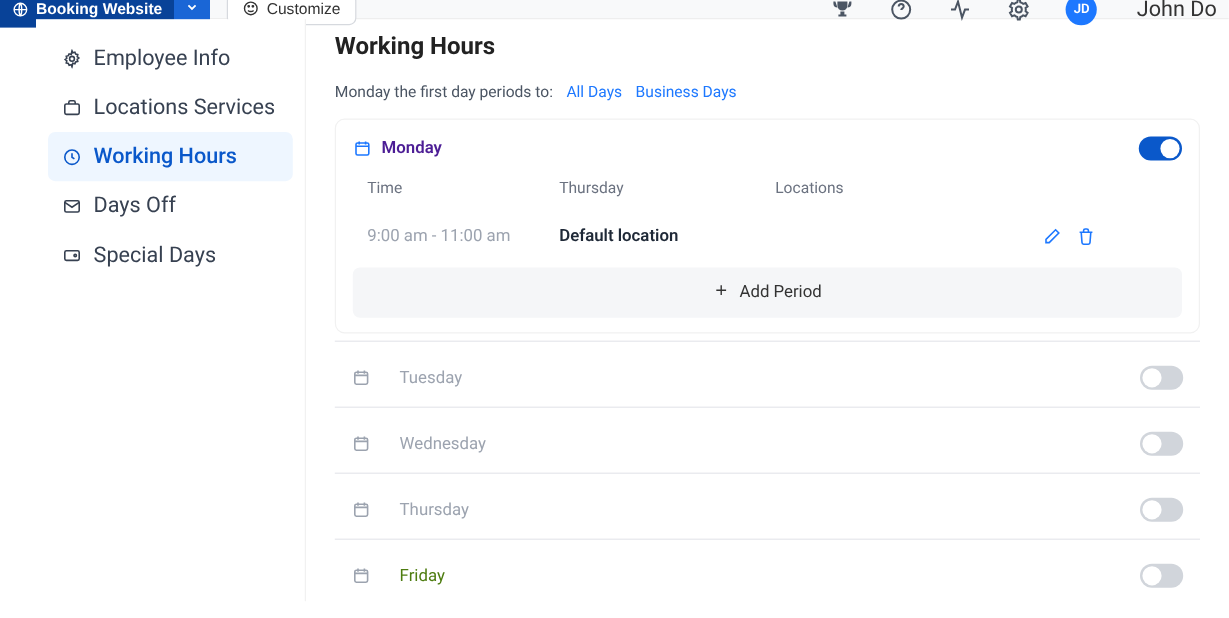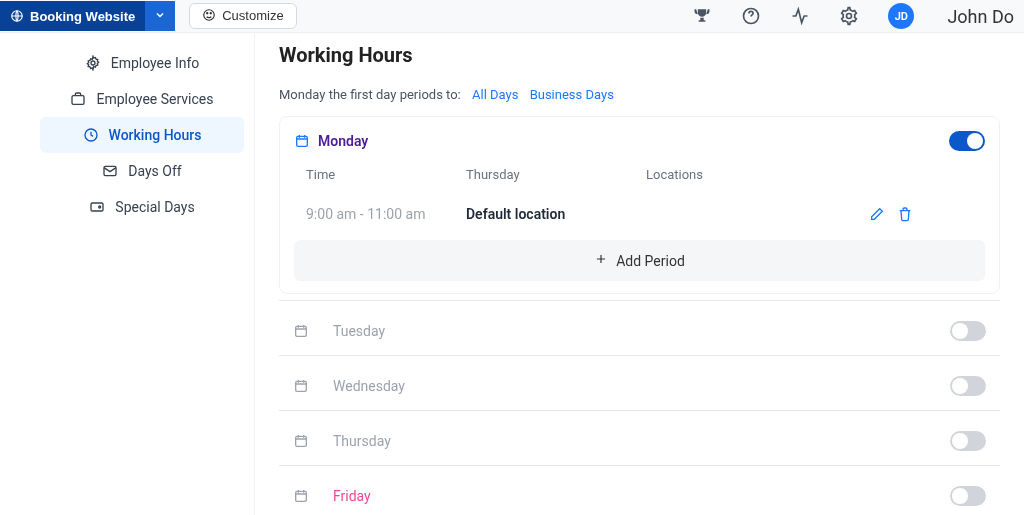--- a/index.html
+++ b/index.html
@@ -1,33 +1,33 @@
 <!DOCTYPE html>
 <html><head>
 <meta charset="utf-8">
 <style>
   * { box-sizing: border-box; margin: 0; padding: 0; }
   body { font-family: -apple-system, BlinkMacSystemFont, "Segoe UI", Roboto, sans-serif; font-size: 14px; color: #1a1a1a; background: #fff; width: 1024px; height: 515px; overflow: hidden; }
 
-  .topbar { height: 33px; display: flex; align-items: center; padding: 0 0 0 0; border-bottom: 1px solid #eee; background: #f8f9fa; }
+  .topbar { height: 16px; display: flex; align-items: center; padding: 0 0 0 0; border-bottom: 1px solid #eee; background: #f8f9fa; }
   .booking-btn { display: flex; align-items: center; gap: 6px; background: #084298; color: #fff; padding: 0 10px; height: 30px; font-weight: 600; font-size: 13px; border: none; cursor: pointer; }
   .booking-btn .globe { width: 14px; height: 14px; }
   .chev-box { width: 30px; height: 30px; display:flex; align-items:center; justify-content:center; background:#1a66d6; color:#fff; cursor:pointer; margin-right:14px;}
   .chev-box svg{width:12px;height:12px;}
   .customize-btn { display:flex; gap:6px; background:#fff; border:1px solid #d6d9de; border-radius:6px; padding:4px 12px; height:26px; font-size:13px; cursor:pointer; color:#333;}
   .top-spacer{flex:1;}
   .top-icons{display:flex; align-items:center; gap:29px; padding-right:10px;}
   .top-icons .icon{width:20px;height:20px; color:#4b5563; cursor:pointer; display:flex; align-items:center; justify-content:center;}
   .trophy{color:#16a34a;}
   .avatar{width:26px;height:26px;border-radius:50%;background:#1d78ff;color:#fff;display:flex;align-items:center;justify-content:center;font-size:11px;font-weight:600;}
   .username{font-size:18px;color:#333; white-space:nowrap; margin-left:4px;}
 
   .layout{display:flex; height:calc(515px - 30px);}
   .sidebar{width:225px; padding:12px 10px; border-right:1px solid #f1f1f1; background:#fff; margin-left:30px;}
-  .side-item{display:flex;align-items:center;gap:10px;padding:10px 12px;border-radius:6px;color:#374151;font-size:14px;cursor:pointer;justify-content:center;}
+  .side-item{display:flex;align-items:center;gap:10px;padding:10px 12px;border-radius:6px;color:#374151;font-size:18px;cursor:pointer;}
   .side-item.active{background:#eef6ff;color:#0a58ca;font-weight:500;}
   .side-item .icon{width:16px;height:16px;display:flex;align-items:center;justify-content:center;}
   .side-item.active .icon{color:#0a58ca;}
 
   .main{flex:1; padding:10px 24px 0 24px; overflow-y:auto;}
   .page-title{font-size:20px;font-weight:700;color:#222;margin-bottom:20px;}
   .apply-row{font-size:13px;color:#4b5563;margin-bottom:14px;}
   .apply-row a{color:#1d78ff;text-decoration:none;margin-left:8px;cursor:pointer;}
   .day-card{border:1px solid #f1f1f1;border-radius:8px;padding:8px 14px;margin-bottom:6px;}
   .day-header{display:flex;align-items:center;gap:8px;padding:6px 0;}
@@ -121,21 +121,21 @@
         </span>
       <span>Employee Info</span>
     </div>
     <div class="side-item">
       <span class="icon">
           <svg viewBox="0 0 24 24" fill="none" stroke="currentColor" stroke-width="2">
             <rect x="3" y="7" width="18" height="13" rx="2"></rect>
             <path d="M8 7V5a2 2 0 012-2h4a2 2 0 012 2v2"></path>
           </svg>
         </span>
-      <span>Employee Services</span>
+      <span>Locations Services</span>
     </div>
     <div class="side-item active">
       <span class="icon">
           <svg viewBox="0 0 24 24" fill="none" stroke="currentColor" stroke-width="2">
             <circle cx="12" cy="12" r="9"></circle>
             <path d="M12 7v5l3 2"></path>
           </svg>
         </span>
       <span>Working Hours</span>
     </div>
@@ -247,21 +247,21 @@
           </div>
         </div>
     </div>
 
     <div class="day-sep"></div>
     <div class="simple-day">
       <span class="day-cal" style="color:#9ca3af;"><svg viewBox="0 0 24 24" fill="none" stroke="currentColor" stroke-width="2">
             <rect x="4" y="5" width="16" height="15" rx="2"></rect>
             <path d="M4 9h16M8 3v4M16 3v4"></path>
           </svg></span>
-      <span style="color:#ec4899;">Friday</span>
+      <span style="color:#4d7c0f;">Friday</span>
       <div class="toggle">
           <div class="switch off">
             <div class="knob"></div>
           </div>
         </div>
     </div>
   </div>
 </div>
 
 </body></html>

